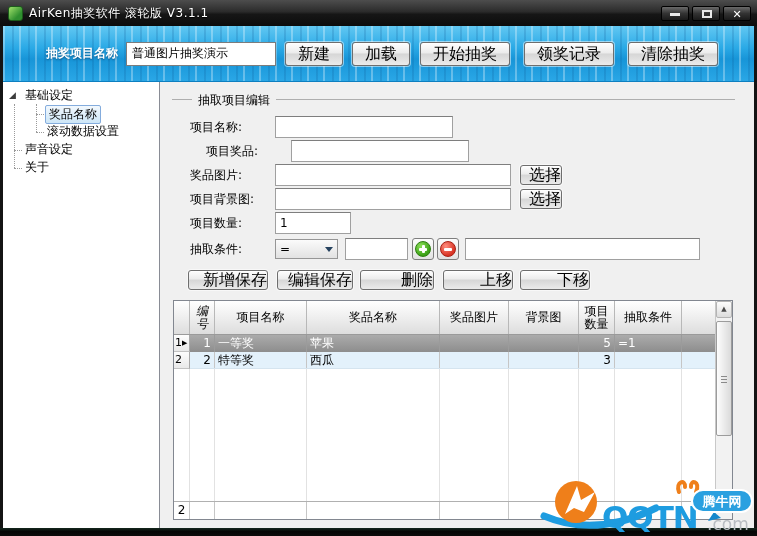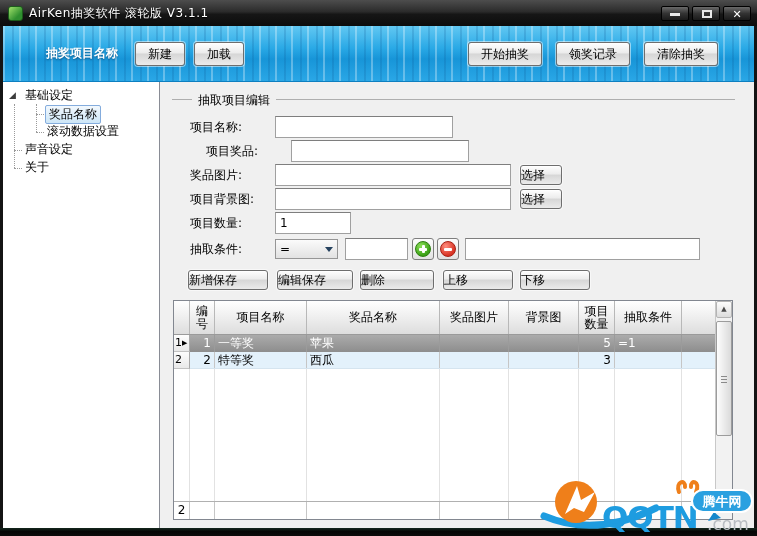--- a/index.html
+++ b/index.html
@@ -28,23 +28,23 @@
 
   
   .toolbar { height:56px; position:relative; display:flex; align-items:center;
     border-bottom:1px solid #0d7fc0;
     background:
       repeating-linear-gradient(90deg, rgba(255,255,255,.30) 0 2px, rgba(255,255,255,0) 2px 9px,
         rgba(10,80,140,.18) 9px 11px, rgba(255,255,255,0) 11px 16px),
       linear-gradient(#62c8f2,#2aa9e6 40%,#1795d8 60%,#2aa7e6); padding-left: 28px; }
   .tb-label { color:#fff; font-weight:bold; margin:0 8px 0 15px; text-shadow:0 1px 2px rgba(0,40,80,.6); }
   .tb-input { width:150px; height:24px; border:1px solid #7c7c7c; background:#fff; padding:2px 5px; font:12px "DejaVu Sans",sans-serif; }
-  .btn { display:inline-block; height:24px; line-height:22px; padding:0 12px; text-align:left;
+  .btn { display:inline-block; height:24px; line-height:22px; padding:0 12px; text-align:right;
     background:linear-gradient(#fefefe,#ececec 45%,#d6d6d6 50%,#ebebeb);
-    border:1px solid #6e6e6e; border-radius:3px; color:#000; font-size:12px;
+    border:1px solid #6e6e6e; border-radius:3px; color:#000; font-size:16px;
     box-shadow:0 0 0 1px rgba(255,255,255,.5), inset 0 1px 0 rgba(255,255,255,.85); cursor:default; }
   .tb-left-btn { margin-left:9px; }
   .tb-right { margin-left:auto; margin-right:36px; display:flex; gap:14px; }
 
   
   .content { flex:1; display:flex; background:#f0f0f0; }
   .tree-panel { width:157px; background:#fff; border-right:1px solid #898c95; position:relative; padding-top:5px; }
   .tree-row { position:relative; height:18px; line-height:17px; white-space:nowrap; }
   .tree-expander { position:absolute; left:6px; top:3px; font-size:9px; color:#3c3c3c; line-height:10px; }
   .tree-lbl { position:absolute; font-size:12px; }
@@ -130,20 +130,21 @@
       <div class="win-btn">
           <div class="x">✕</div>
         </div>
     </div>
   </div>
 
   <div class="frame-inner">
 
     <div class="toolbar">
       <span class="tb-label">抽奖项目名称</span>
+      <input class="tb-input" value="普通图片抽奖演示" style="">
       <span class="btn tb-left-btn">新建</span>
       <span class="btn tb-left-btn">加载</span>
       <div class="tb-right">
         <span class="btn">开始抽奖</span>
         <span class="btn">领奖记录</span>
         <span class="btn">清除抽奖</span>
       </div>
     </div>
 
     <div class="content">
@@ -228,21 +229,21 @@
 
         <span class="btn action-btn" style="left:28px;  width:80px;">新增保存</span>
         <span class="btn action-btn" style="left:117px; width:76px;">编辑保存</span>
         <span class="btn action-btn" style="left:200px; width:74px;">删除</span>
         <span class="btn action-btn" style="left:283px; width:70px;">上移</span>
         <span class="btn action-btn" style="left:360px; width:70px;">下移</span>
 
         <div class="grid">
           <div class="g-header">
             <div class="g-hcell" style="width:16px;"></div>
-            <div class="g-hcell" style="width:25px;">编号</div>
+            <div class="g-hcell" style="width:25px;font-style:italic;">编号</div>
             <div class="g-hcell" style="width:92px;">项目名称</div>
             <div class="g-hcell" style="width:133px;">奖品名称</div>
             <div class="g-hcell" style="width:69px;">奖品图片</div>
             <div class="g-hcell" style="width:70px;">背景图</div>
             <div class="g-hcell" style="width:36px;">项目数量</div>
             <div class="g-hcell" style="width:67px;">抽取条件</div>
           </div>
           <div class="g-body">
             <div class="g-colline" style="left:15px;"></div>
             <div class="g-colline" style="left:40px;"></div>

